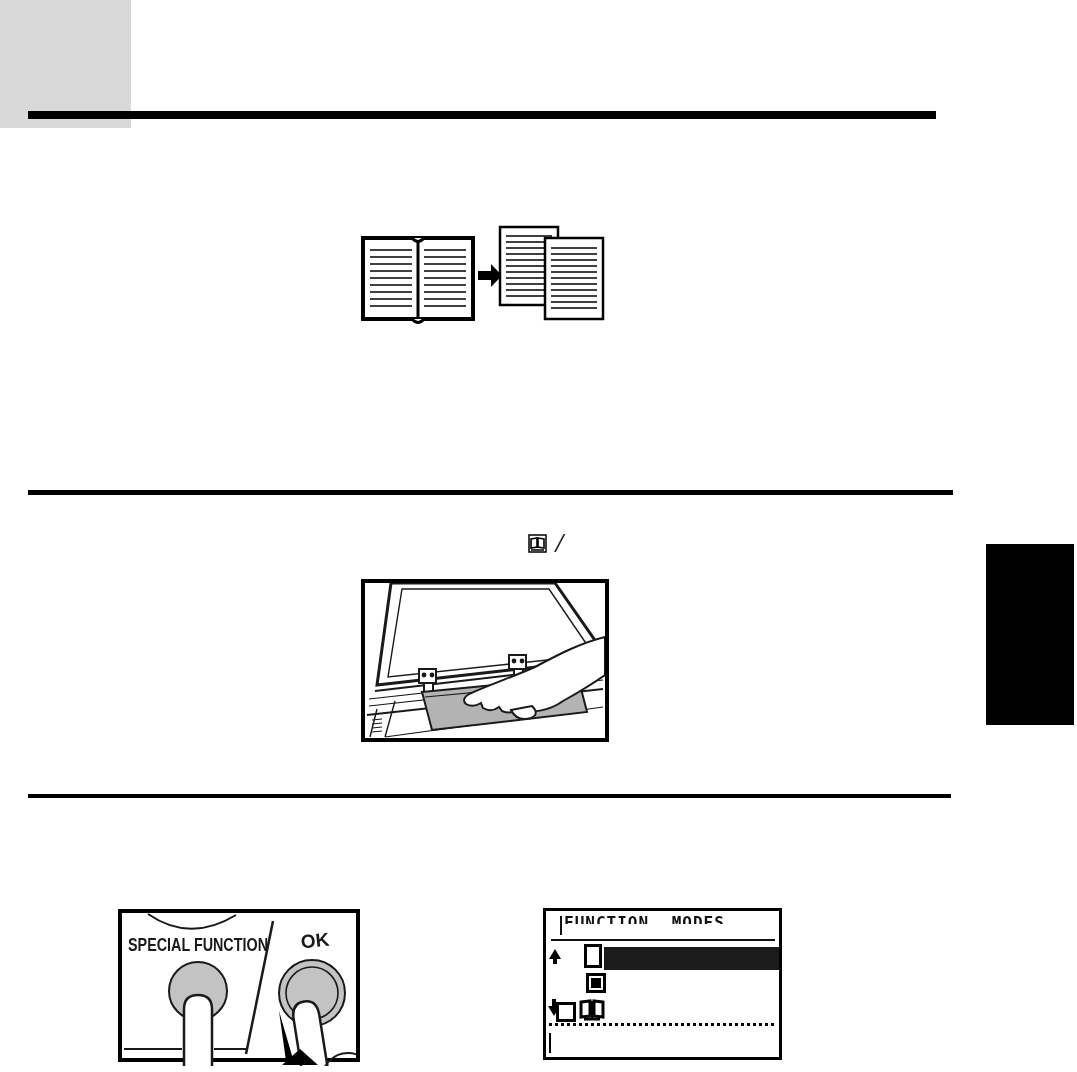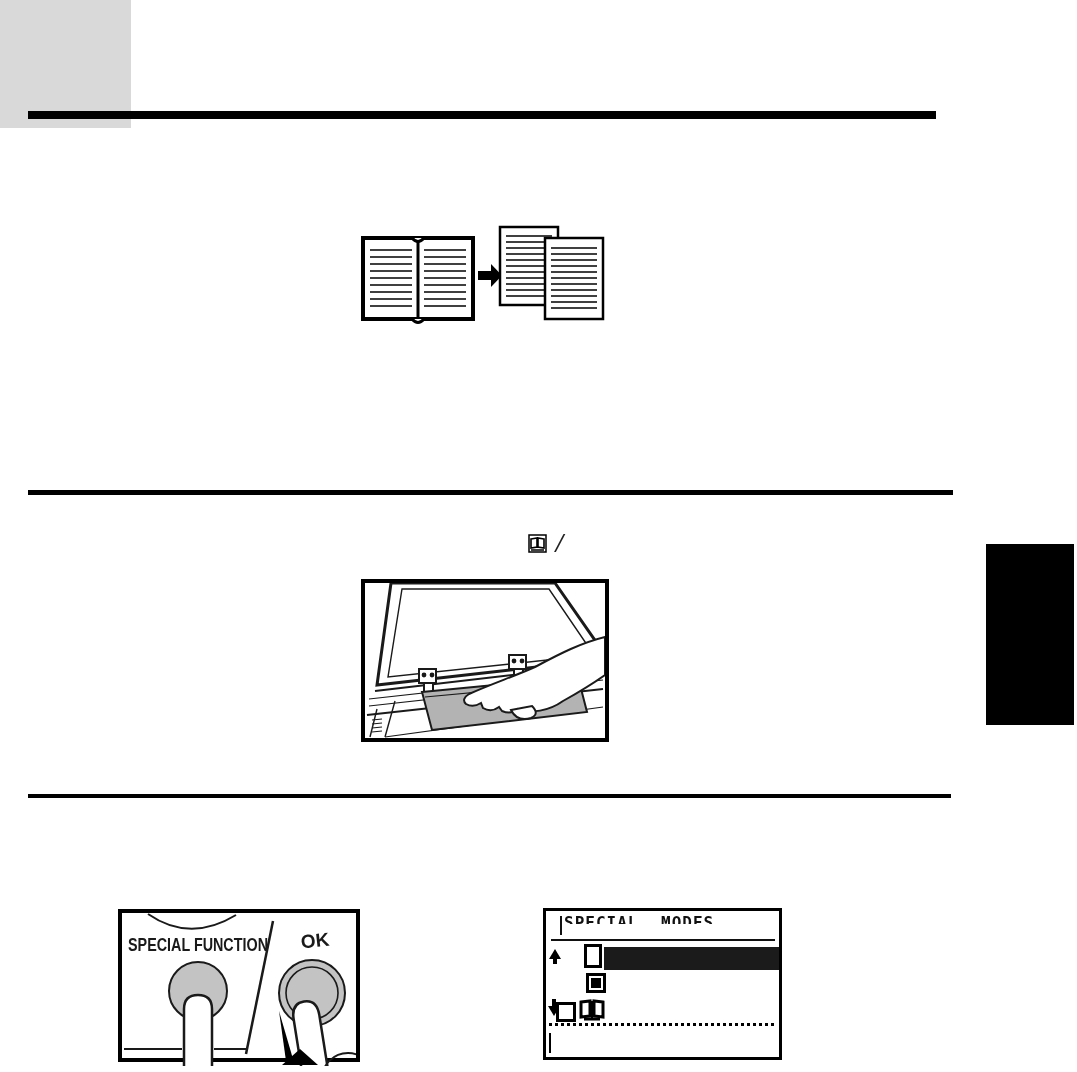--- a/index.html
+++ b/index.html
@@ -191,21 +191,21 @@
   <line x1="2" y1="136" x2="60" y2="136" stroke="#1a1a1a" stroke-width="2"></line>
   <line x1="92" y1="136" x2="125" y2="136" stroke="#1a1a1a" stroke-width="2"></line>
   <polygon points="160,152 196,152 178,136" fill="#000"></polygon>
   <circle cx="226" cy="166" r="26" fill="none" stroke="#1a1a1a" stroke-width="2"></circle>
 </svg>
 </div>
 
 <div class="abs lcd">
   <div class="abs lcd-title-tick"></div>
   <div class="abs lcd-title-clip">
-    <span>SPECIAL MODES</span>
+    <span>FUNCTION MODES</span>
   </div>
   <div class="abs lcd-sep"></div>
 
   <div class="abs marker-up"></div>
   <div class="abs marker-up-base"></div>
   <div class="abs pg-icon"></div>
   <div class="abs lcd-bar"></div>
 
   <div class="abs erase-icon">
       <b></b>

